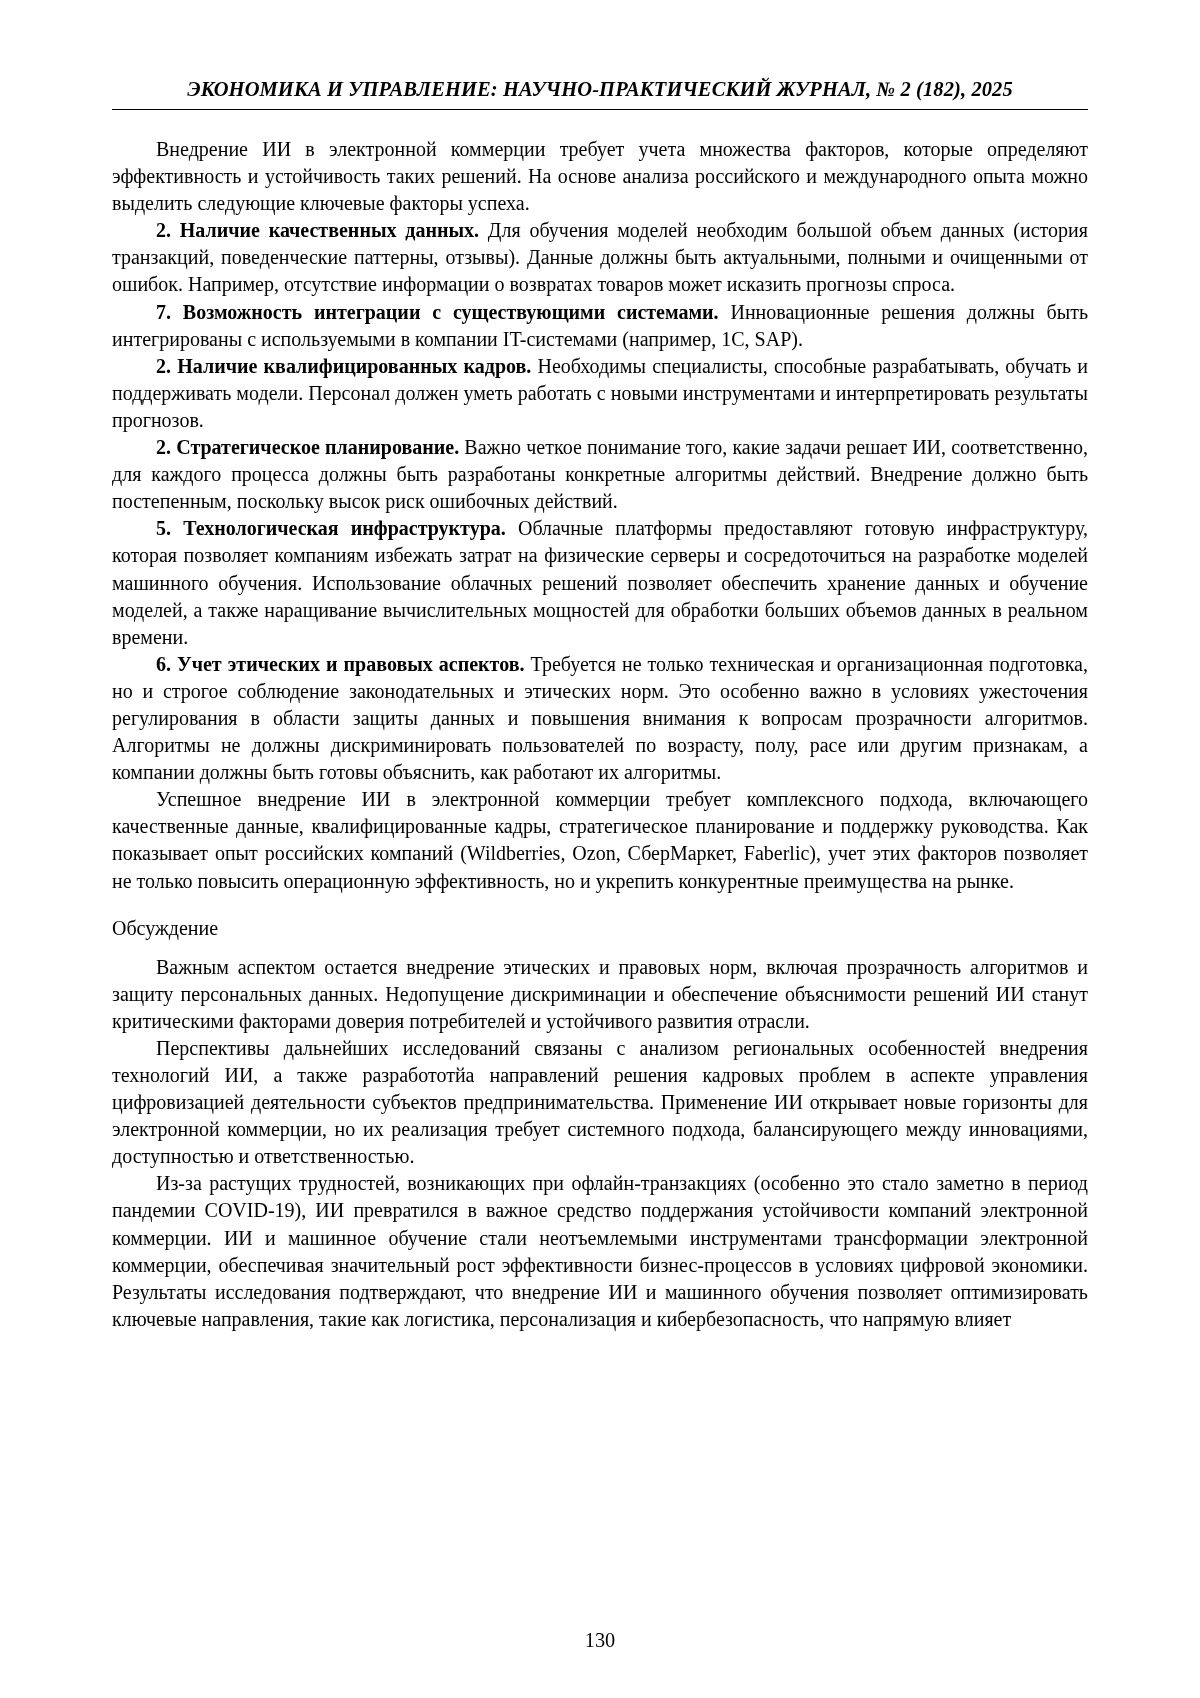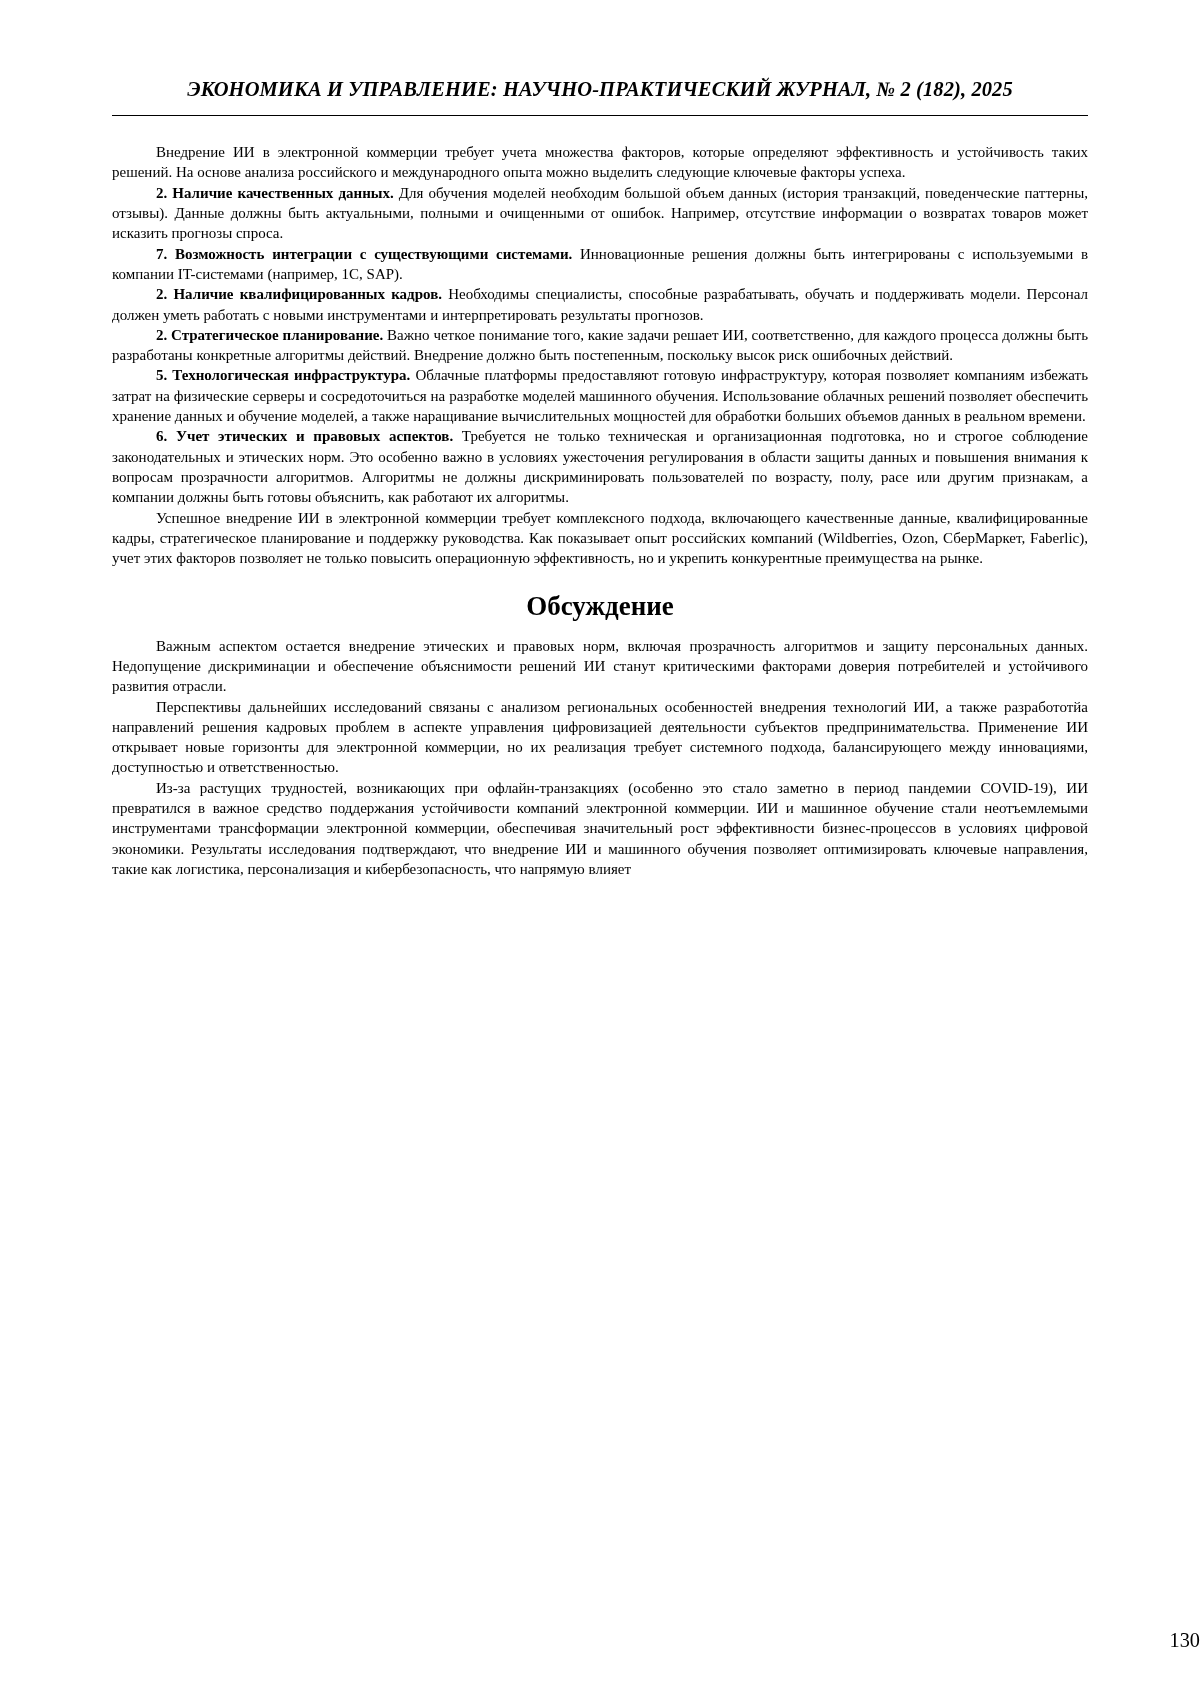--- a/index.html
+++ b/index.html
@@ -21,50 +21,50 @@
     height: 1698px;
     padding: 78px 112px 40px 112px;
     position: relative;
   }
   .running-head {
     text-align: center;
     font-style: italic;
     font-weight: bold;
     font-size: 20.5px;
     letter-spacing: 0.1px;
-    padding-bottom: 14px;
+    padding-bottom: 8px;
     border-bottom: 1.6px solid #000;
     margin-bottom: 26px;
     white-space: nowrap;
   }
   p {
     margin: 0;
-    font-size: 15px;
+    font-size: 20px;
     line-height: 1.355;
     text-align: justify;
     text-justify: inter-word;
     text-indent: 44px;
     hyphens: manual;
   }
   .lead {
     font-weight: bold;
   }
   h2.section {
     margin: 22px 0 14px 0;
-    text-align: center;
-    font-size: 27px;
-    font-weight: bold;
+    text-align: left;
+    font-size: 20px;
+    font-weight: normal;
     text-indent: 0;
   }
   .page-number {
     position: absolute;
     bottom: 46px;
     left: 0;
     width: 1200px;
-    text-align: right;
+    text-align: center;
     font-size: 20.3px;
   }
 </style>
 </head>
 <body>
 
 <div class="page">
 
   <div class="running-head">ЭКОНОМИКА И УПРАВЛЕНИЕ: НАУЧНО-ПРАКТИЧЕСКИЙ ЖУРНАЛ, № 2 (182), 2025</div>
 

